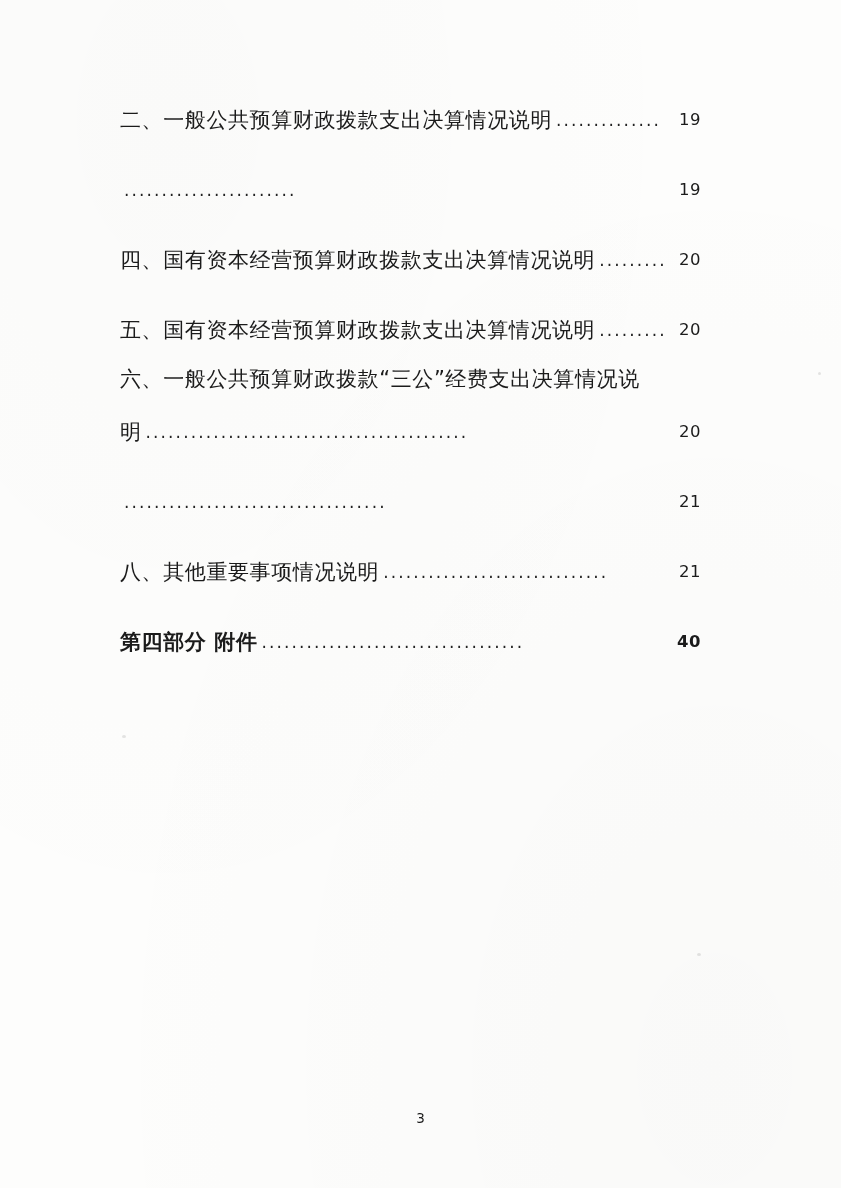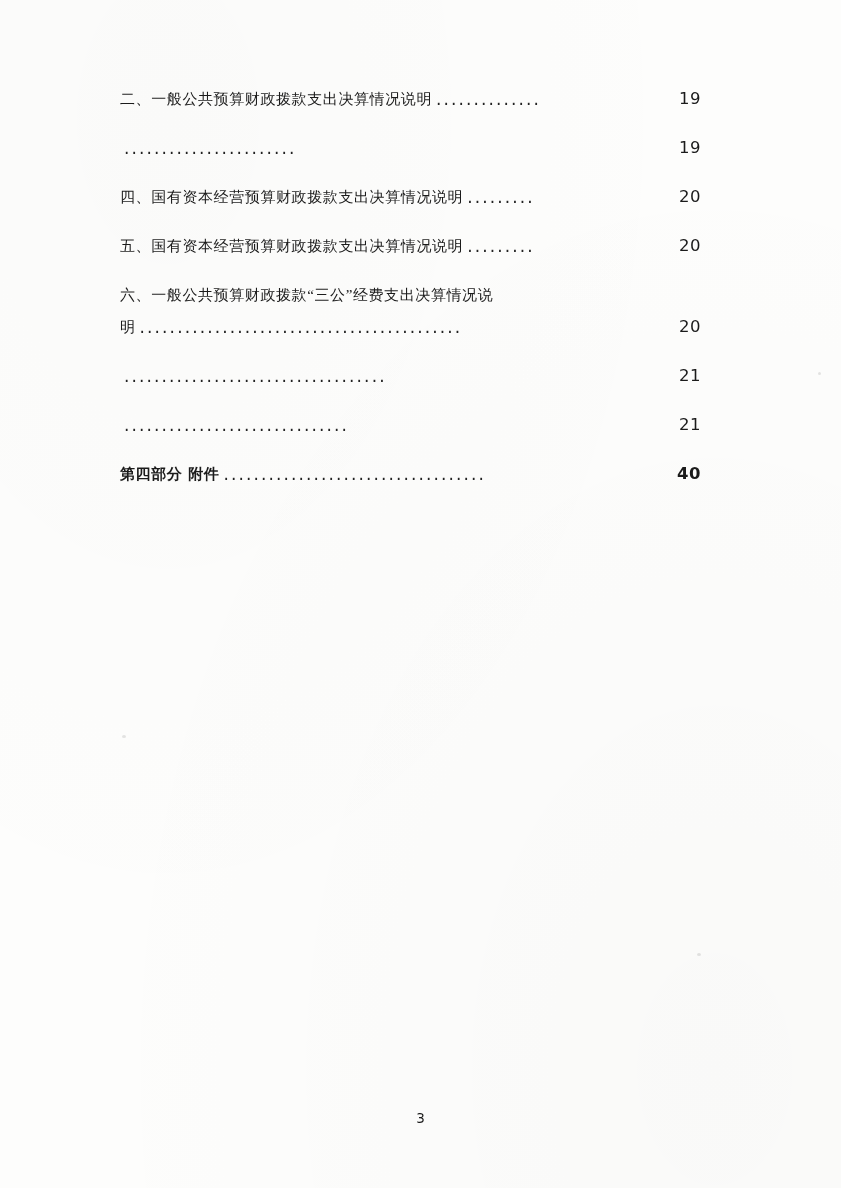--- a/index.html
+++ b/index.html
@@ -34,21 +34,21 @@
     top: 86px;
   }
   .toc-entry {
     display: flex;
     align-items: flex-end;
     padding: 0 140px 0 120px;
     margin-bottom: 23px;
     color: #1b1b1b;
   }
   .toc-entry .title {
-    font-size: 15px;
+    font-size: 21px;
     line-height: 26px;
     letter-spacing: 0.6px;
     white-space: nowrap;
     flex: 0 0 auto;
   }
   .toc-entry .leader {
     flex: 1 1 auto;
     overflow: hidden;
     white-space: nowrap;
     font-size: 17px;
@@ -58,31 +58,31 @@
     margin: 0 2px 0 4px;
   }
   .toc-entry .page-no {
     flex: 0 0 auto;
     font-size: 16.5px;
     line-height: 26px;
     letter-spacing: 0.5px;
     text-align: right;
     min-width: 22px;
     color: #1b1b1b;
+    margin-top: 21px;
   }
   .toc-entry.bold .title,
   .toc-entry.bold .page-no {
     font-weight: bold;
   }
   .toc-entry.wrapped {
     margin-bottom: 6px;
   }
   .toc-entry.wrapped .title {
     flex: 1 1 auto;
-    font-family: Liberation Serif, serif;
   }
   .toc-entry.cont {
     margin-bottom: 23px;
   }
   .toc-entry.cont .title {
     flex: 0 0 auto;
   }
   .footer {
     position: absolute;
     left: 0;
@@ -143,20 +143,21 @@
       <span class="leader">...........................................</span>
       <span class="page-no">20</span>
     </div>
 
     <div class="toc-entry">
       <span class="leader">...................................</span>
       <span class="page-no">21</span>
     </div>
 
     <div class="toc-entry">
+      <span class="title">八、其他重要事项情况说明</span>
       <span class="leader">..............................</span>
       <span class="page-no">21</span>
     </div>
 
 
     <div class="toc-entry bold">
       <span class="title">第四部分  附件</span>
       <span class="leader">...................................</span>
       <span class="page-no">40</span>
     </div>

